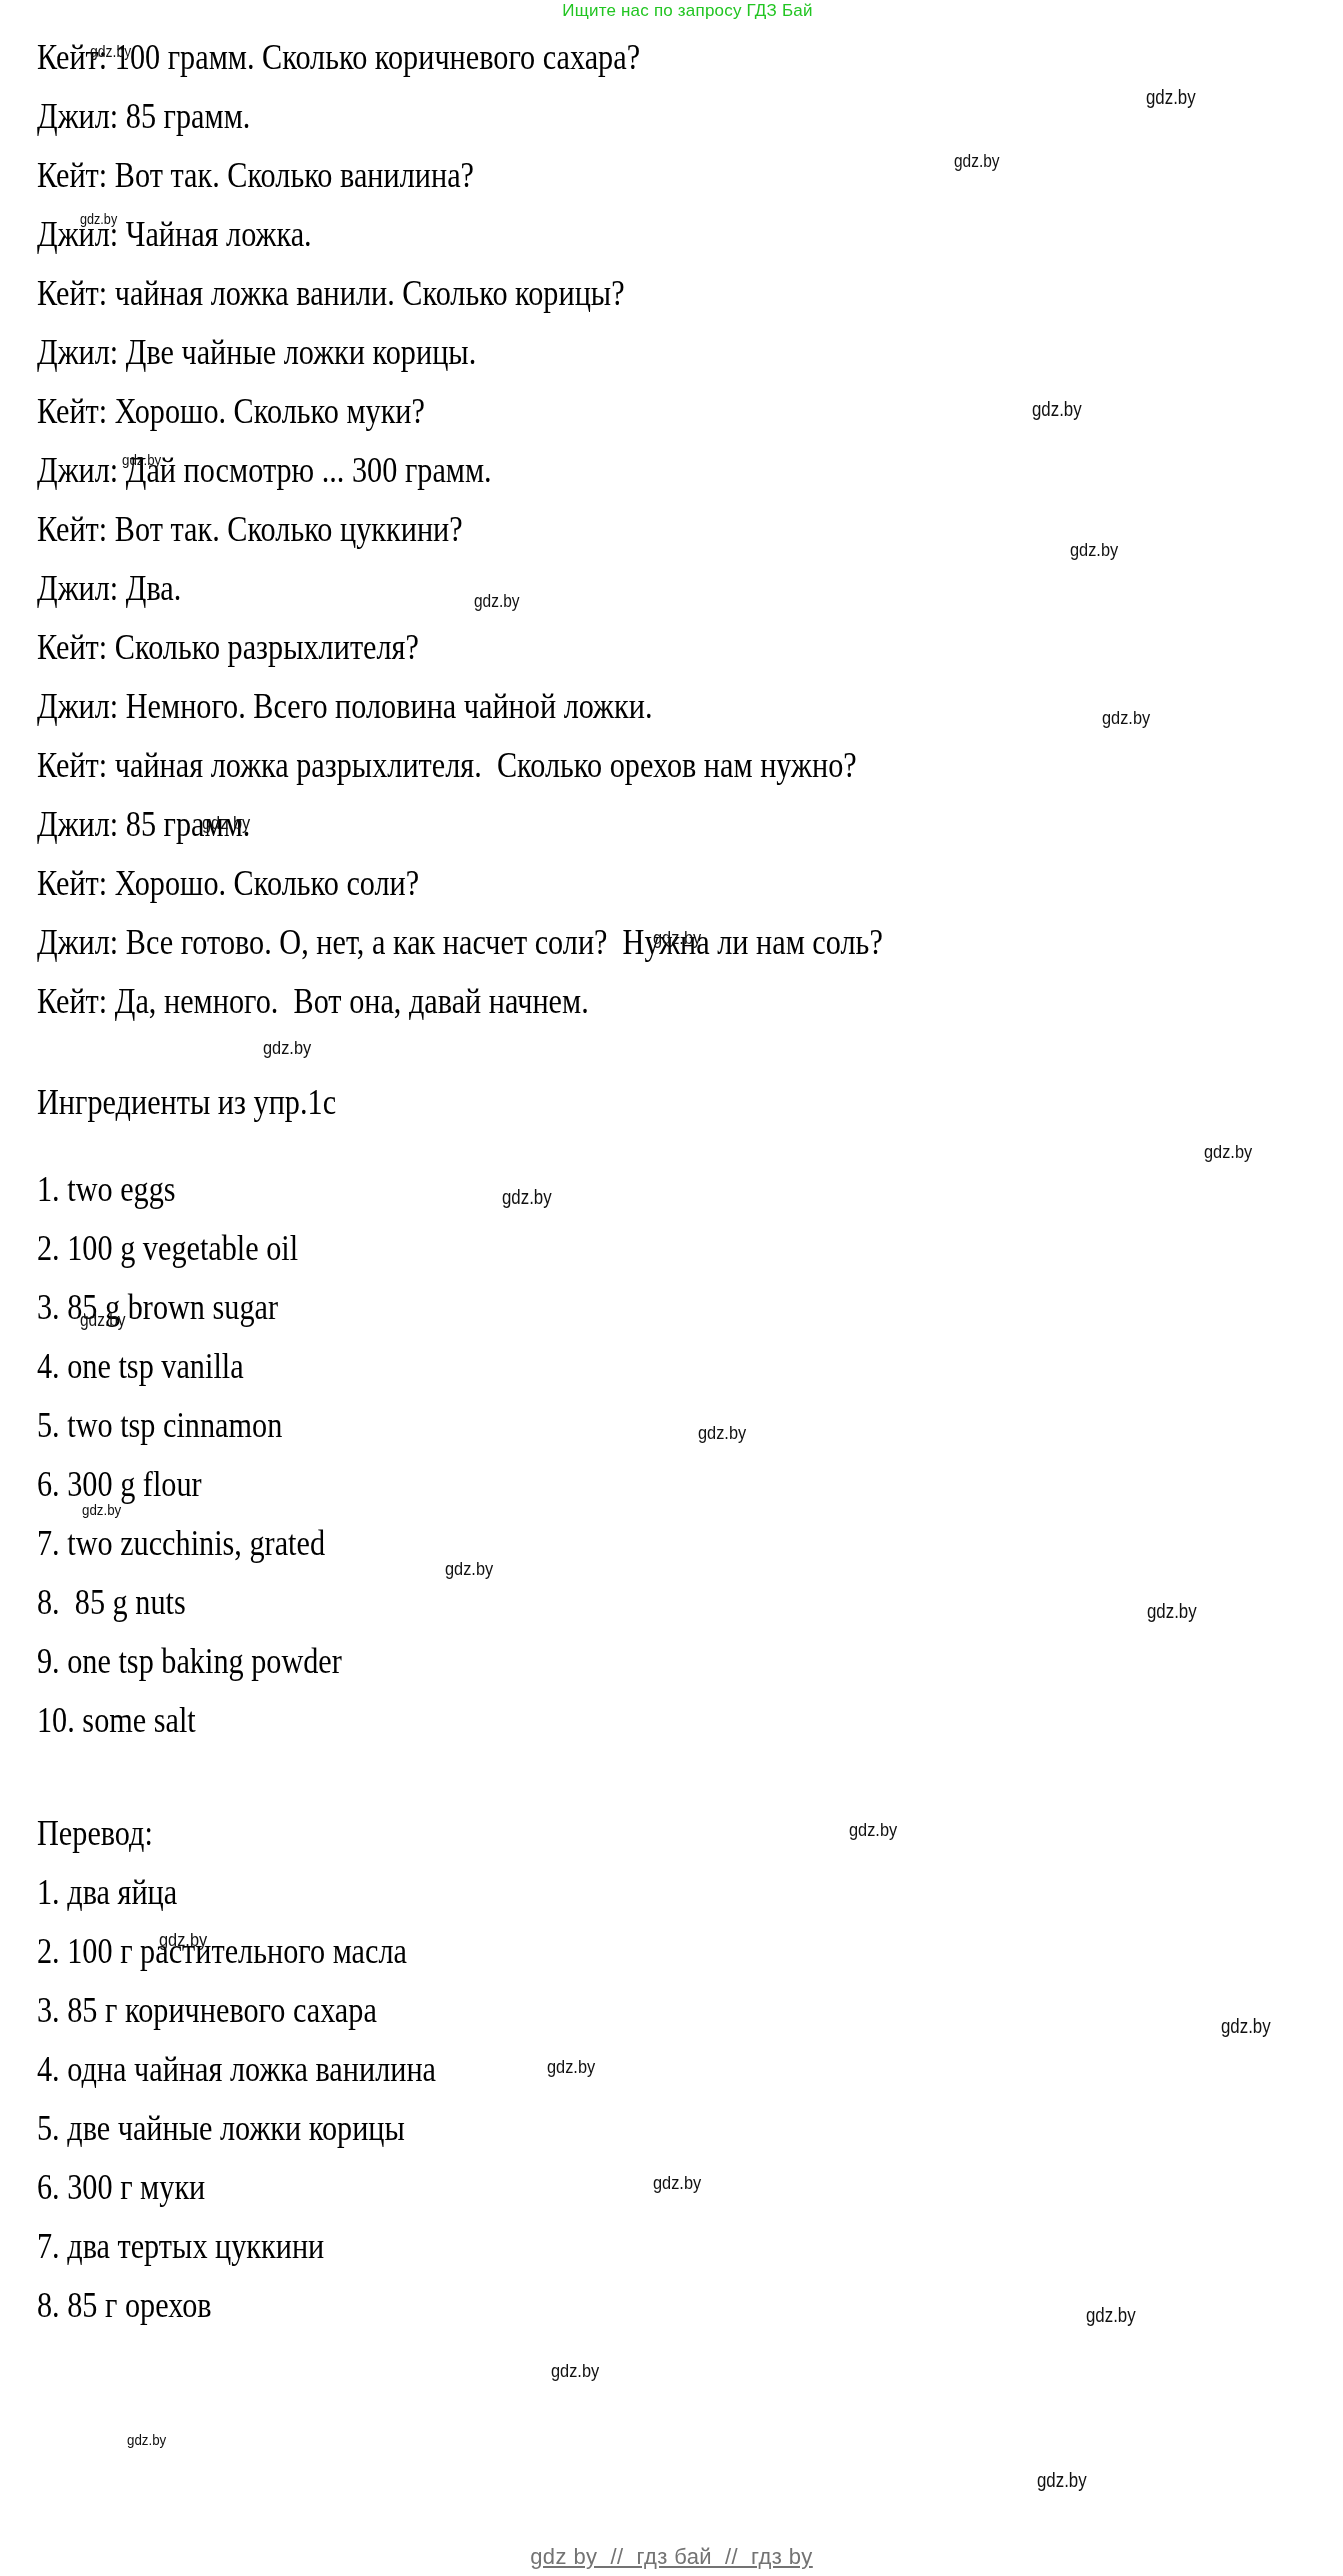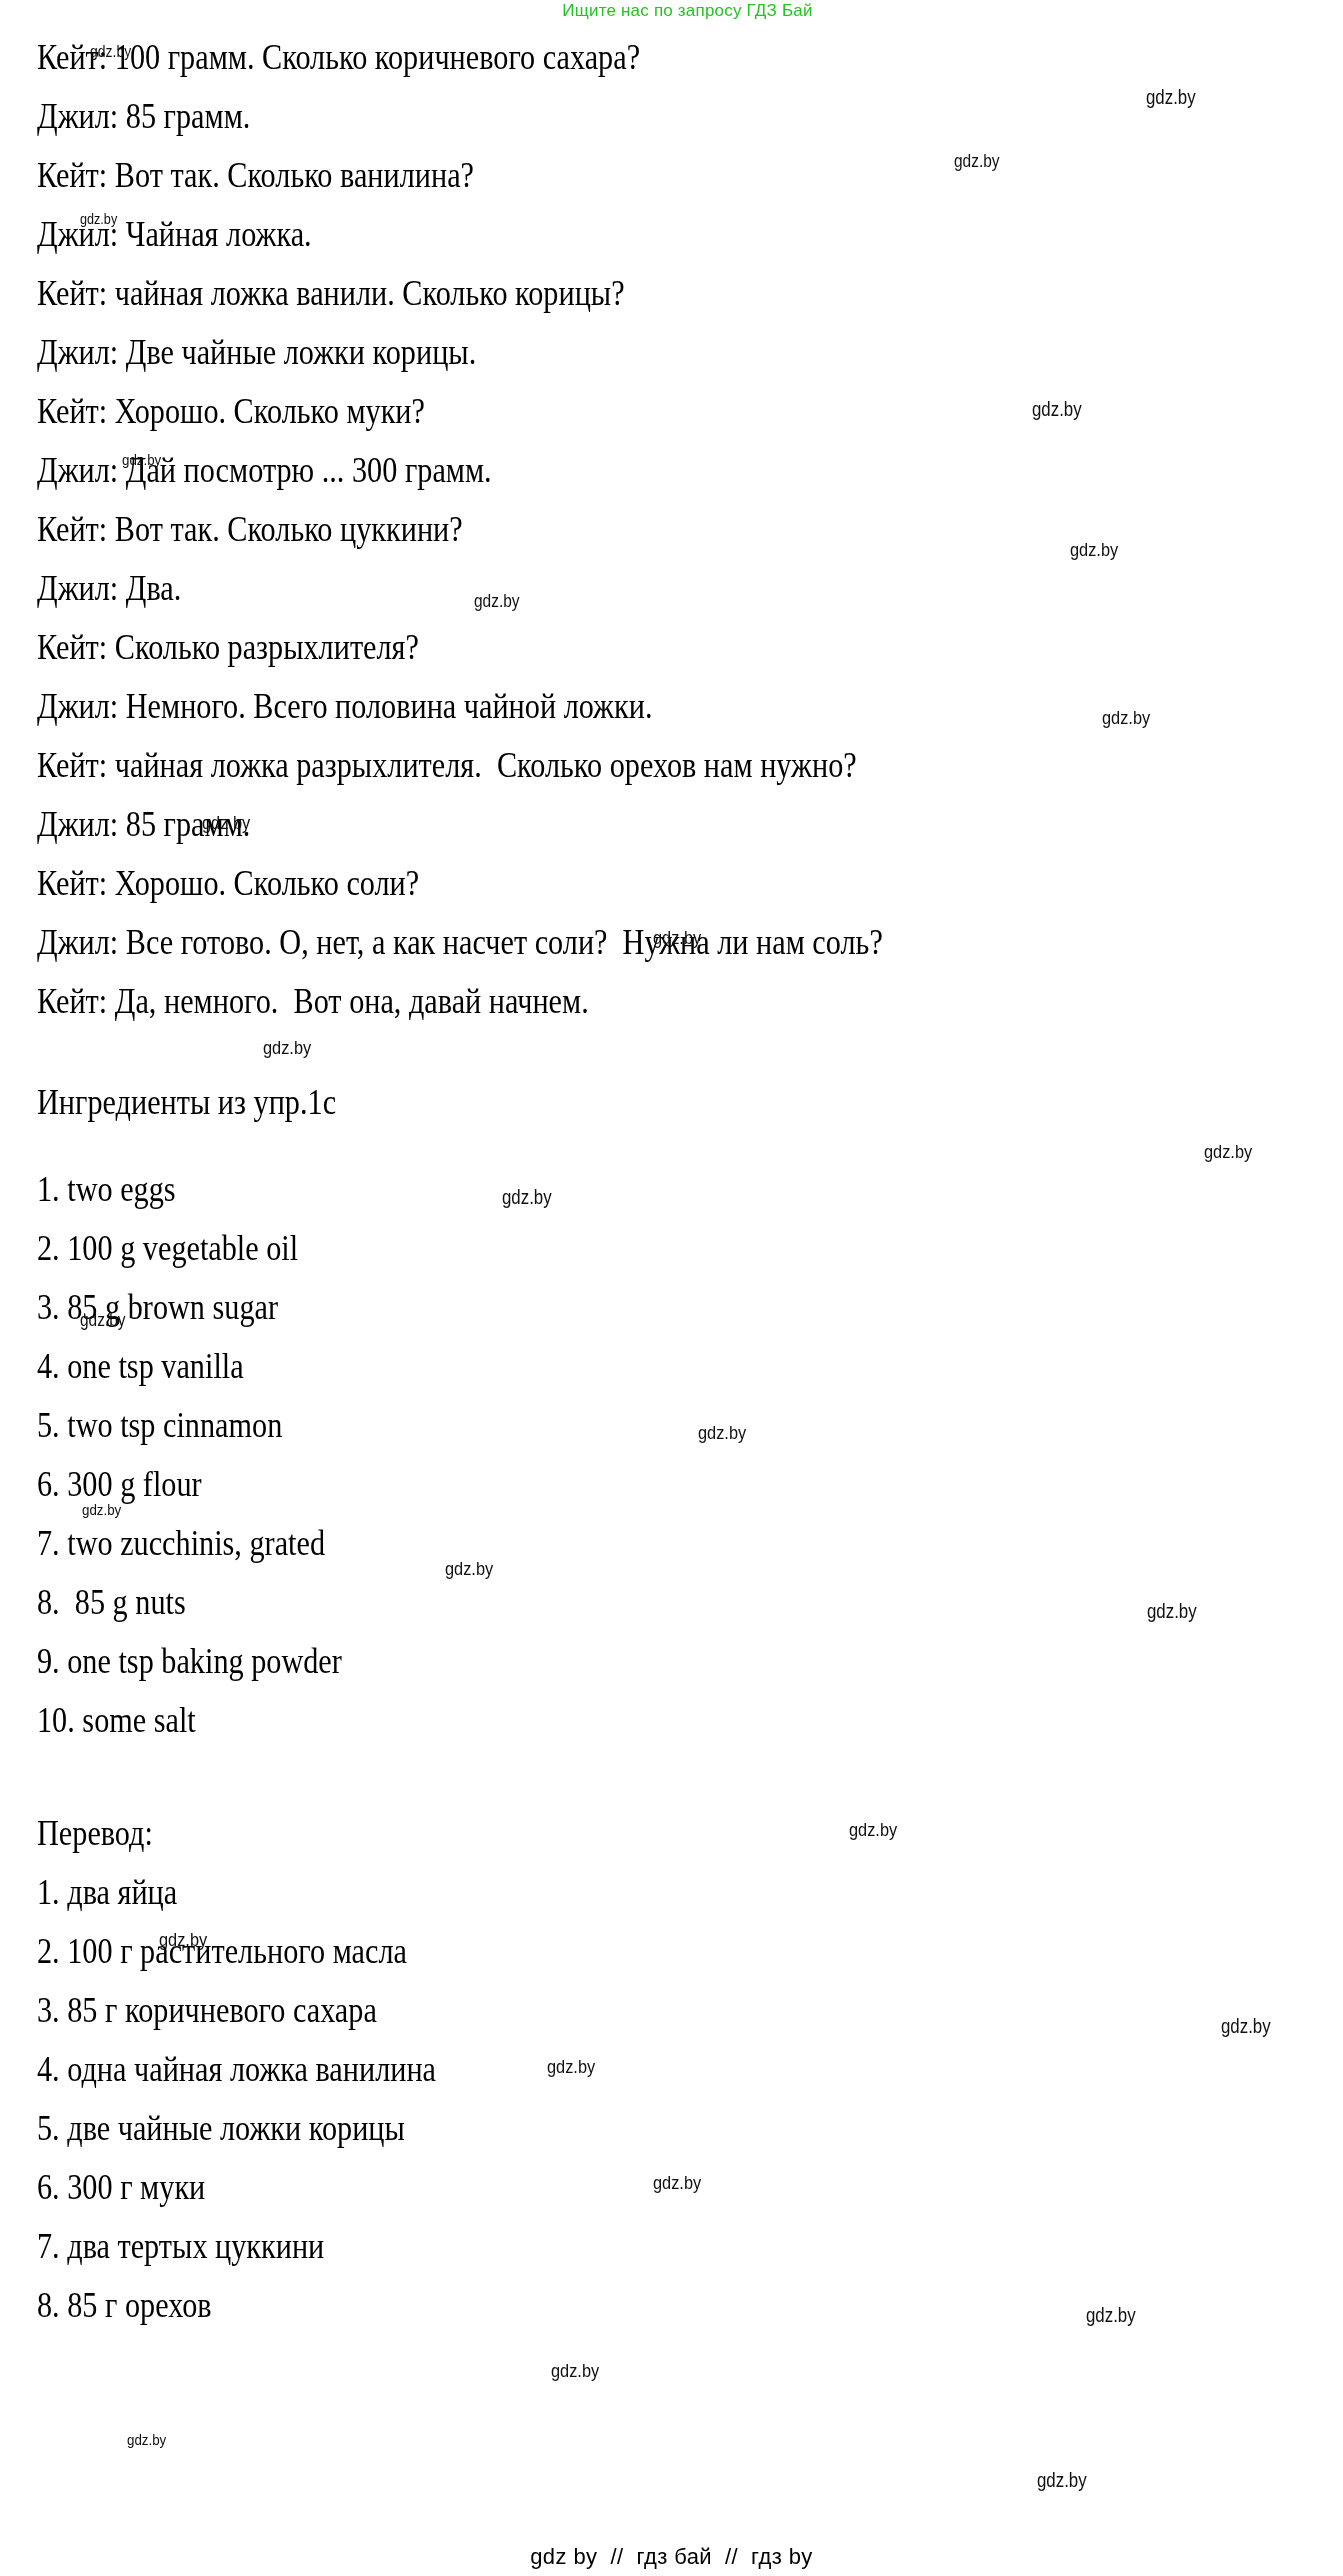--- a/index.html
+++ b/index.html
@@ -180,15 +180,15 @@
     <span class="wm" style="left: 1221px; top: 2015px; font-size: 19.6px;">gdz.by</span>
     <span class="wm" style="left: 547px; top: 2056px; font-size: 19px;">gdz.by</span>
     <span class="wm" style="left: 653px; top: 2172px; font-size: 19px;">gdz.by</span>
     <span class="wm" style="left: 1086px; top: 2304px; font-size: 19.6px;">gdz.by</span>
     <span class="wm" style="left: 551px; top: 2360px; font-size: 19px;">gdz.by</span>
     <span class="wm" style="left: 127px; top: 2431px; font-size: 15.5px;">gdz.by</span>
     <span class="wm" style="left: 1037px; top: 2469px; font-size: 19.6px;">gdz.by</span>
   </div>
 
 <div id="bottom-strip">
-  <span class="strip-text" style="color: #000000;">gdz by  //  гдз бай  //  гдз by</span>
+  <span class="strip-text" style="color: #737373; text-decoration: underline;">gdz by  //  гдз бай  //  гдз by</span>
 </div>
 
 
 </body></html>

